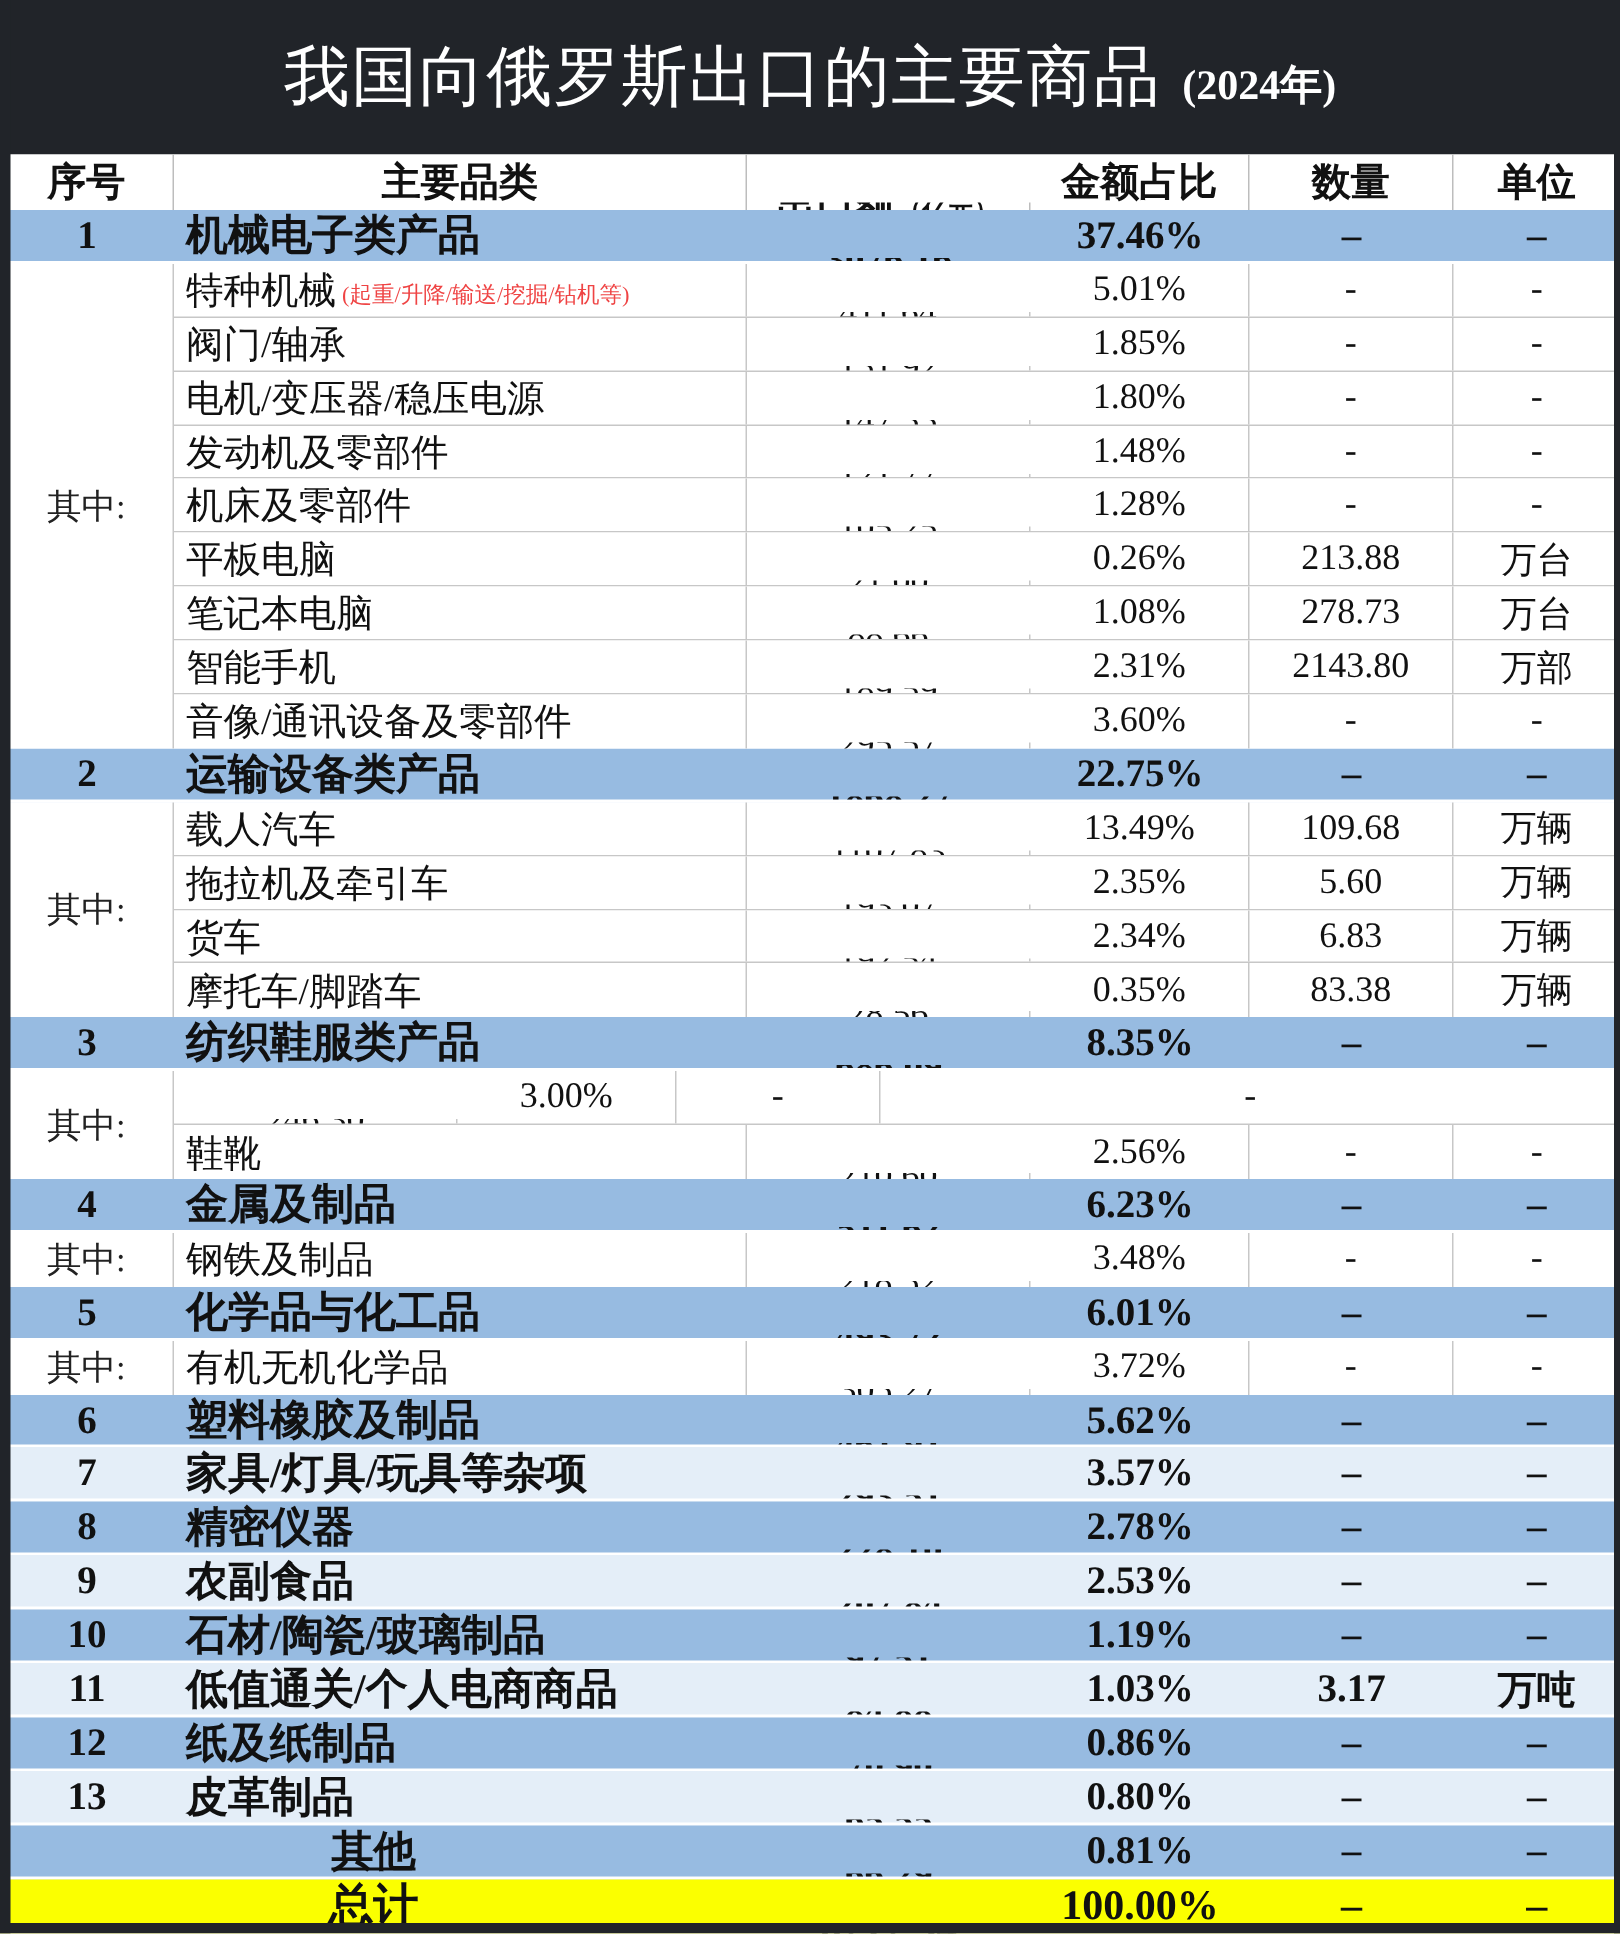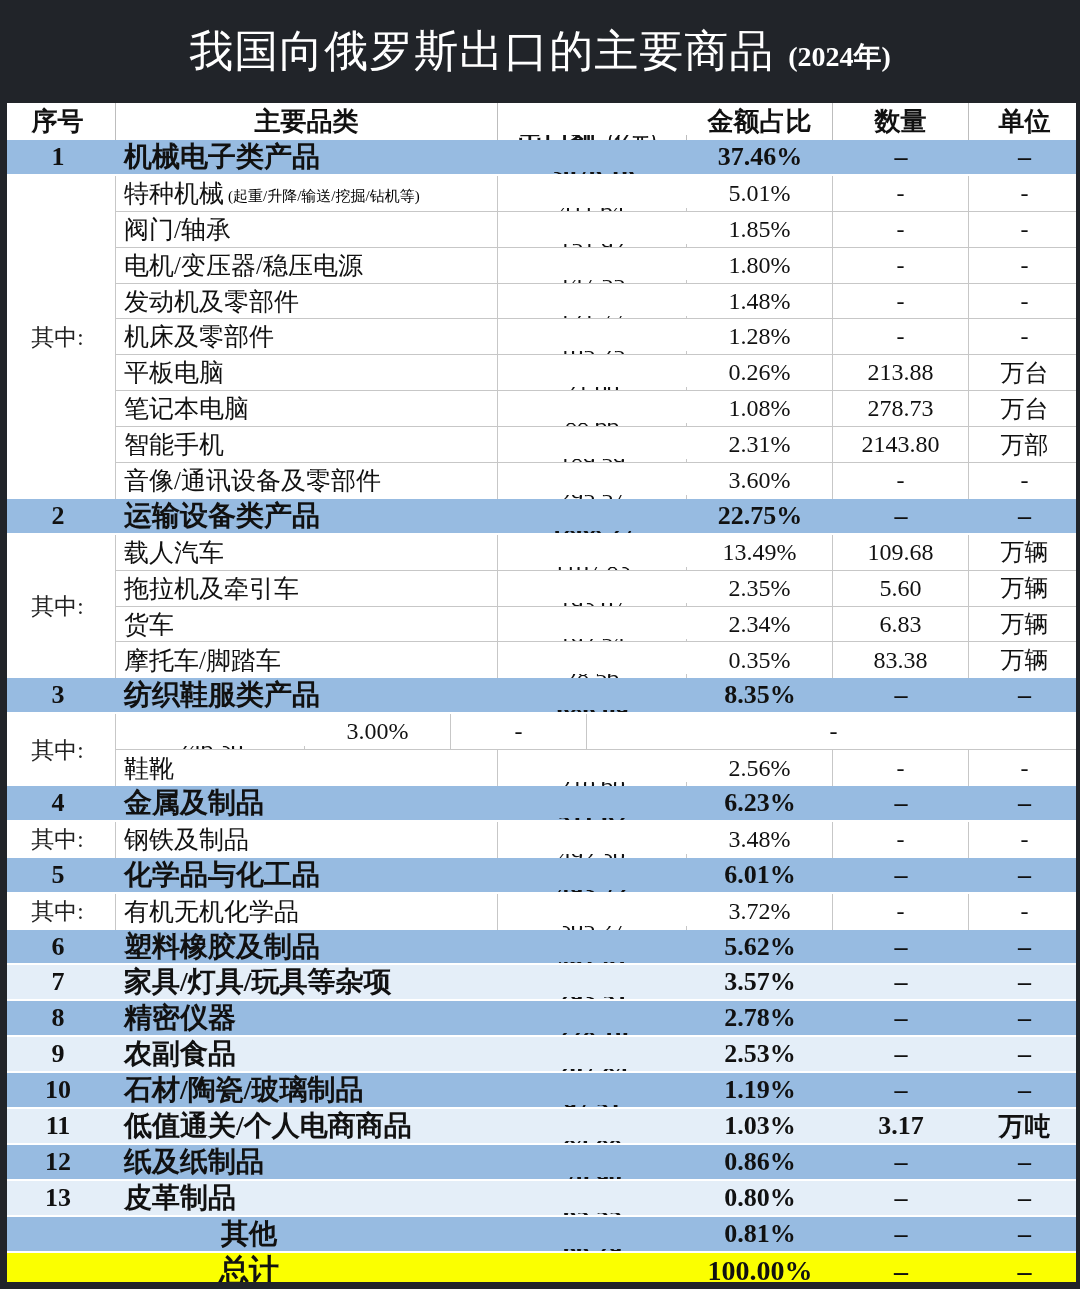--- a/index.html
+++ b/index.html
@@ -38,21 +38,21 @@
   .cell {
     display:flex; align-items:center; justify-content:center;
     overflow:hidden; white-space:nowrap;
   }
   .c-no     { width:116px; }
   .c-cat    { width:382px; justify-content:flex-start; padding-left:8px; }
   .c-export { width:189px;margin-top:32px; }
   .c-share  { width:146px; }
   .c-qty    { width:136px; }
   .c-unit   { flex:1; }
-  .c-merge  { width:498px; }
+  .c-merge  { width:498px;text-decoration:underline; }
 
   
   .header-row { height:37px; background:#fff; font-weight:bold; font-size:26px; }
   .header-row .cell { border-right:1px solid #bdbdbd; justify-content:center; padding-left:0; }
   .header-row .cell:last-child { border-right:none; }
   .hdr-note { font-size:17px; font-weight:bold; margin-left:2px; margin-top:4px; }
 
   
   .major { font-weight:bold; font-size:28px; border-bottom:2px solid #fff; }
   .major .c-no { font-size:26px; }
@@ -66,21 +66,21 @@
     width:116px; display:flex; align-items:center; justify-content:center;
     font-size:23px; color:#222; border-right:1px solid var(--grid); background:#fff;
   }
   .subrows { flex:1; display:flex; flex-direction:column; }
   .subrow { background:#fff; font-size:25px; }
   .subrow:not(:last-child) { border-bottom:1px solid var(--grid); }
   .subrow .cell { border-right:1px solid var(--grid); }
   .subrow .cell:last-child { border-right:none; }
   .subrow .c-cat { width:382px; }
   .subrow .c-export, .subrow .c-share, .subrow .c-qty, .subrow .c-unit { font-size:24px; }
-  .sub-note { font-size:15px; margin-left:4px; margin-top:6px; color:#000000; }
+  .sub-note { font-size:15px; margin-left:4px; margin-top:6px; color:#ef4444; }
 
   
   .total-row { background:var(--yellow); font-weight:bold; font-size:30px; height:var(--rh); }
   .total-row .c-export, .total-row .c-share, .total-row .c-qty, .total-row .c-unit { font-size:28px; }
 </style>
 </head>
 <body>
 
 <div class="frame">
 
@@ -282,21 +282,21 @@
         <div class="cell c-qty">–</div>
         <div class="cell c-unit">–</div>
       </div>
       <div class="subblock">
         <div class="qz-cell">其中:</div>
         <div class="subrows">
           <div class="row subrow">
             <div class="cell c-cat">
               <span>钢铁及制品</span>
             </div>
-            <div class="cell c-export">492.30</div>
+            <div class="cell c-export">218.52</div>
             <div class="cell c-share">3.48%</div>
             <div class="cell c-qty">-</div>
             <div class="cell c-unit">-</div>
           </div>
         </div>
       </div>
       <div class="row major bg-blue">
         <div class="cell c-no">5</div>
         <div class="cell c-cat">化学品与化工品</div>
         <div class="cell c-export">493.72</div>

